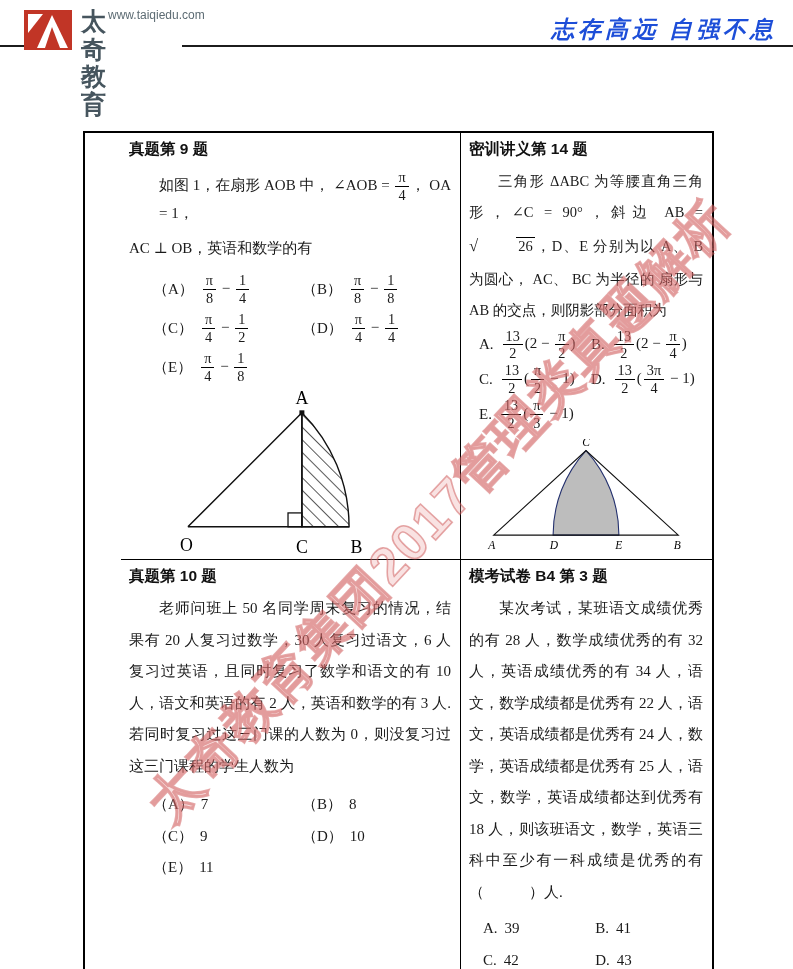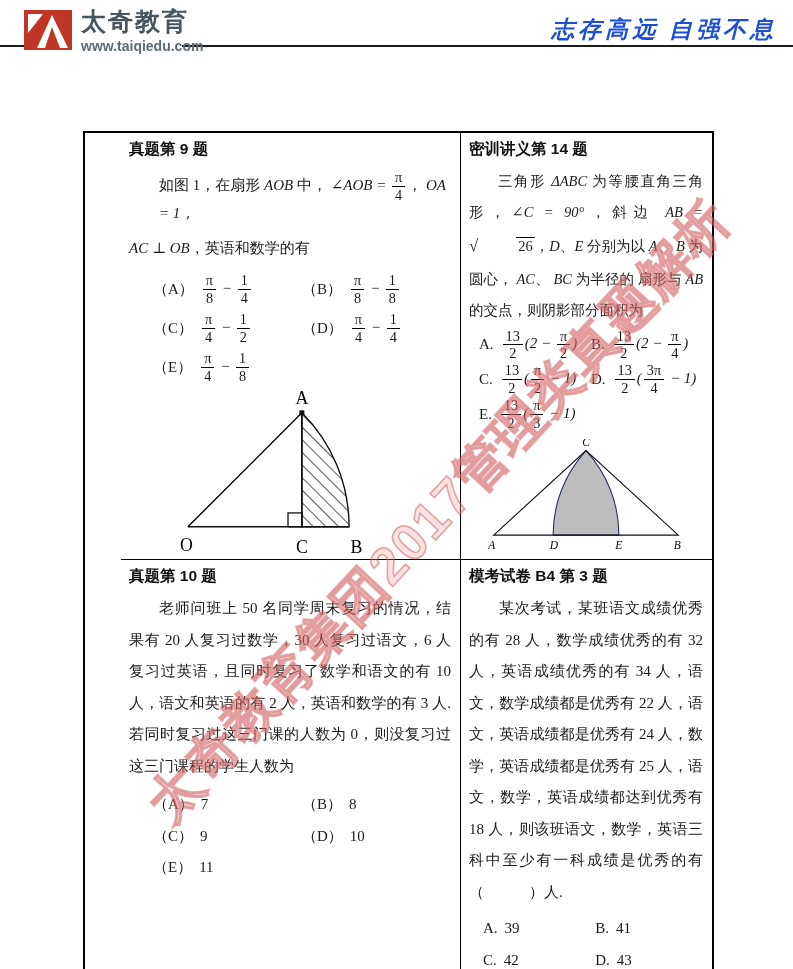--- a/index.html
+++ b/index.html
@@ -4,38 +4,38 @@
 <style>
   html,body{margin:0;padding:0;}
   body{
     width:793px;height:969px;position:relative;background:#fff;
     font-family:"Liberation Serif","DejaVu Serif",serif;color:#1a1a1a;overflow:hidden;
   }
   
   .hr-line{position:absolute;left:0;top:45px;width:793px;height:2px;background:#1c1c1c;}
   .logo-block{position:absolute;left:24px;top:6px;width:158px;height:48px;background:#fff;z-index:2;display:flex;align-items:flex-start;}
   .logo-icon{width:48px;height:40px;margin-top:4px;flex:0 0 auto;}
-  .brand-col{margin-left:9px;display:flex;flex-direction:column;}
+  .brand-col{margin-left:9px;display:flex;}
   .brand-name{font-family:"Liberation Sans","DejaVu Sans",sans-serif;font-weight:700;font-size:25px;color:#46555e;letter-spacing:2px;line-height:1.1;margin-top:2px;}
-  .brand-url{font-family:"Liberation Sans","DejaVu Sans",sans-serif;font-weight:700;font-size:14px;color:#5c6b73;margin-top:2px;}
+  .brand-url{font-family:"Liberation Sans","DejaVu Sans",sans-serif;font-weight:400;font-size:12px;color:#5c6b73;margin-top:2px;}
   .slogan{position:absolute;right:16px;top:14px;z-index:2;font-family:"Liberation Serif","DejaVu Serif",serif;
     font-weight:900;font-style:italic;font-size:23px;color:#1d4ed8;letter-spacing:4px;}
   
   .exam-table{position:absolute;left:83px;top:131px;width:631px;height:869px;border:2px solid #000;box-sizing:border-box;display:grid;grid-template-columns:340px 1fr;grid-template-rows:427px 1fr;z-index:2;padding-left:36px;}
   .cell{box-sizing:border-box;padding:5px 9px 0 8px;overflow:hidden;}
   .cell.c1{border-right:1.5px solid #000;border-bottom:1.5px solid #000;}
   .cell.c2{border-bottom:1.5px solid #000;}
   .cell.c3{border-right:1.5px solid #000;}
   .qtitle{font-family:"Liberation Sans","DejaVu Sans",sans-serif;font-weight:700;font-size:15.5px;color:#111;margin:1px 0 6px 0;}
   .qpara{font-size:15px;line-height:2.1;text-align:justify;margin:0;}
   .qpara.ind{text-indent:2em;}
   .fline{font-size:15px;line-height:1.4;margin:10px 0 14px 0;}
   .fline.ind{padding-left:2em;}
   .zh{font-style:normal;}
-  .mt{font-family:"Liberation Serif","DejaVu Serif",serif;font-style:italic;margin-top:35px;}
+  .mt{font-family:"Liberation Serif","DejaVu Serif",serif;margin-top:35px;}
   .frac{display:inline-block;vertical-align:middle;text-align:center;line-height:1.05;margin:0 2px;font-style:normal;font-size:0.95em;}
   .frac .fn{display:block;padding:0 3px 1px 3px;border-bottom:1.2px solid #000;}
   .frac .fd{display:block;padding-top:1px;}
   .sq{white-space:nowrap;font-style:normal;}
   .sq .rsign{font-size:1.15em;}
   .sq .rad{border-top:1.2px solid #000;padding:0 2px;margin-left:38px;}
   .optrow{display:flex;padding-left:24px;margin:4px 0 6px 0;}
   .opt{width:50%;display:flex;align-items:center;gap:7px;font-size:15px;}
   .opt .olabel{white-space:nowrap;}
   .optrow.tight{margin:2px 0 2px 0;}

